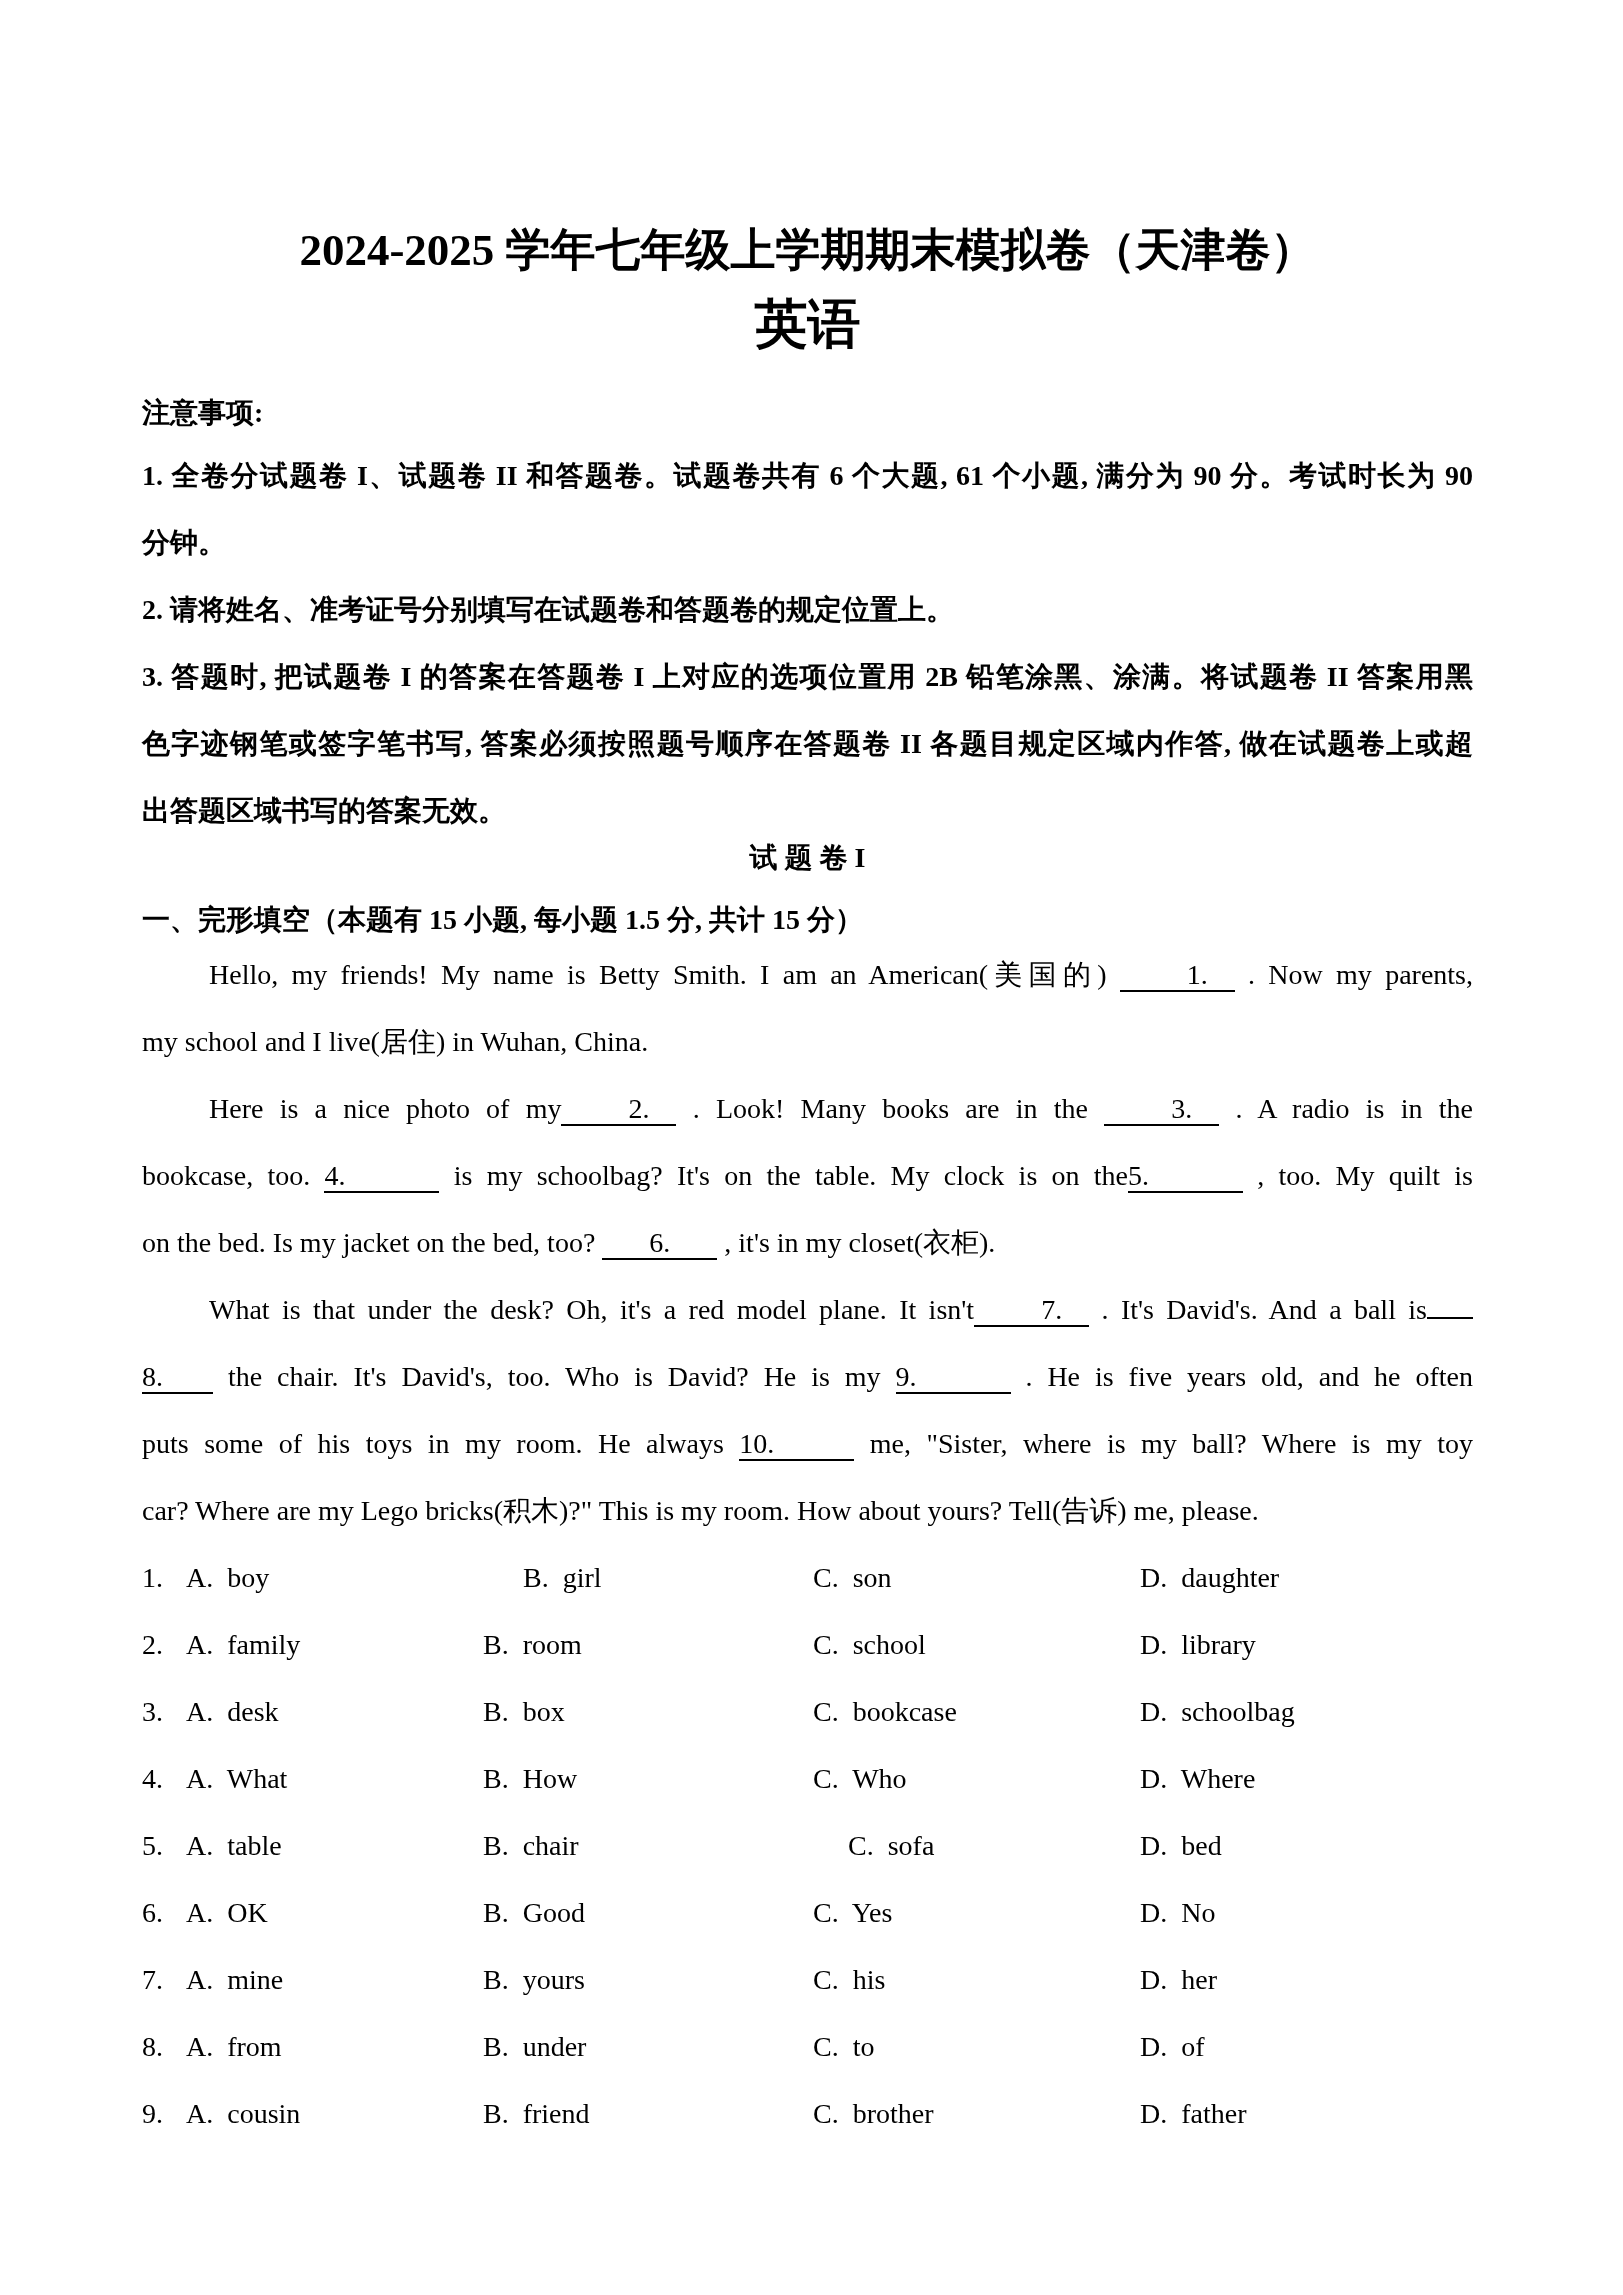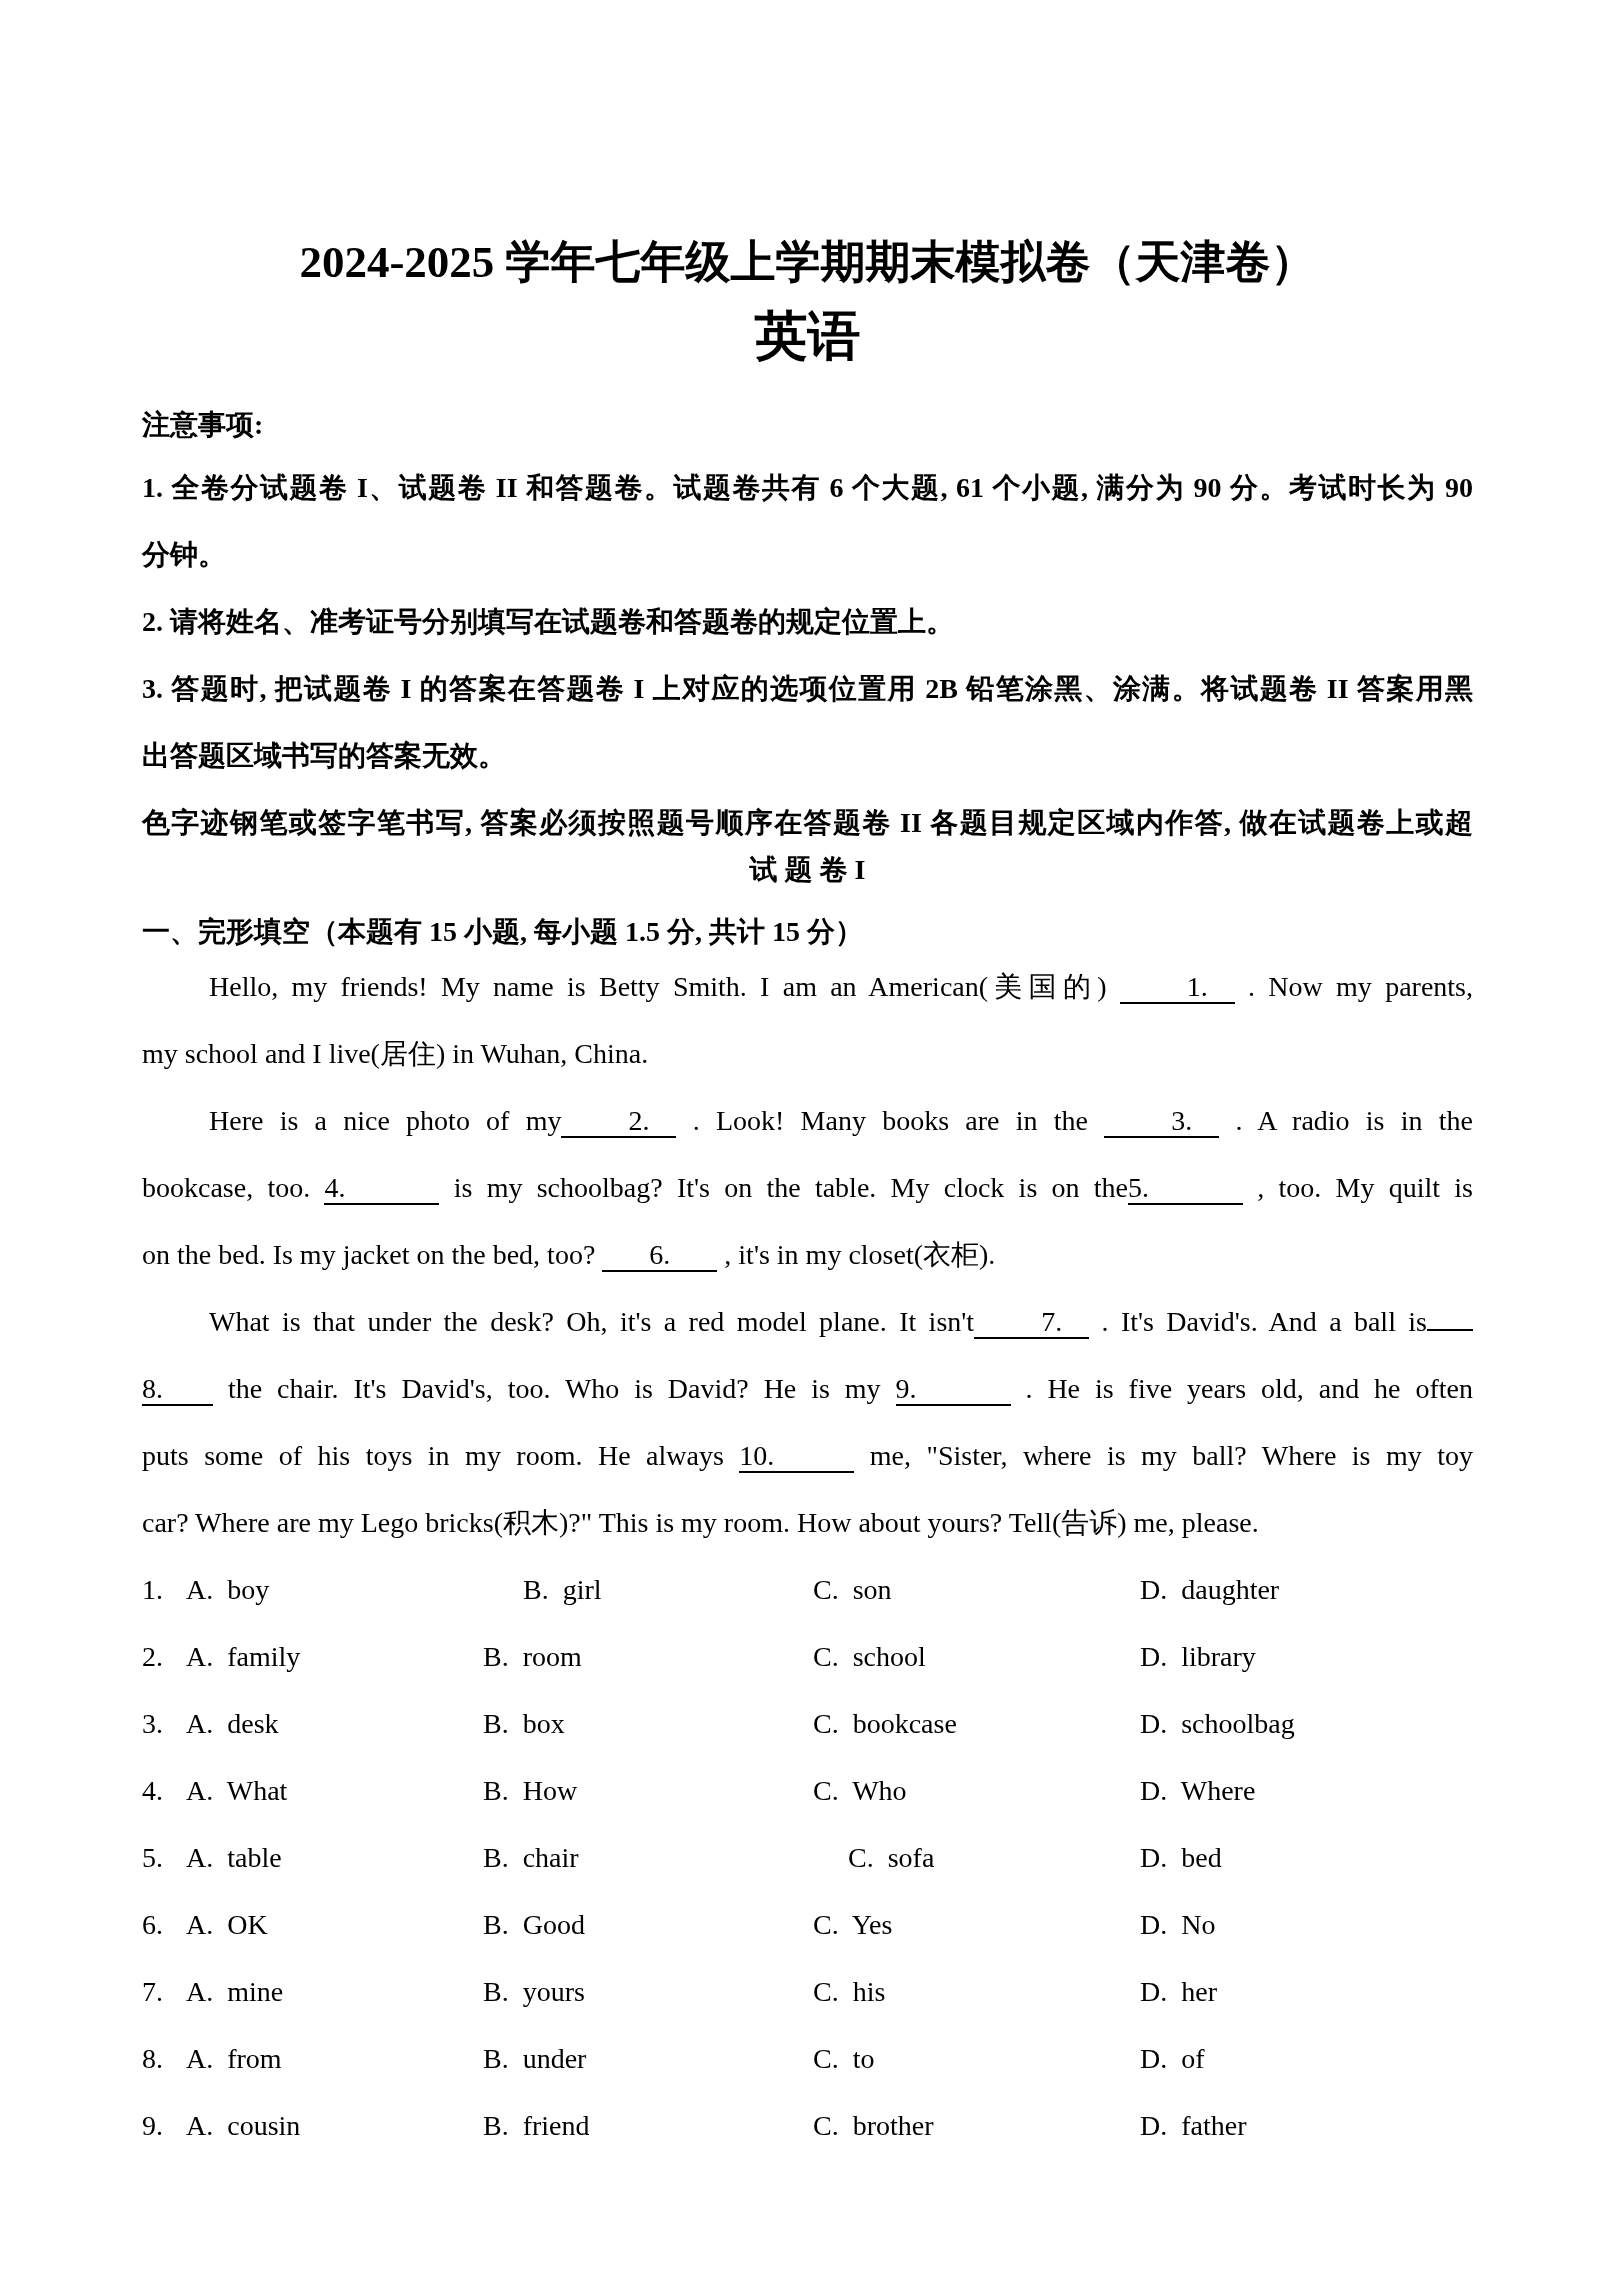--- a/index.html
+++ b/index.html
@@ -6,21 +6,21 @@
   .page{
     position:relative;
     width:1623px;height:2295px;
     box-sizing:border-box;
     padding:0 150px 0 142px;
     background:#ffffff;color:#000;
     font-family:"Liberation Serif","DejaVu Serif",serif;
     font-size:28px;line-height:1;
     overflow:hidden;
   }
-  .title1{padding-top:228px;font-size:45px;font-weight:bold;text-align:center;line-height:1;margin-top:12px;}
+  .title1{padding-top:228px;font-size:45px;font-weight:bold;text-align:center;line-height:1;}
   .title2{margin-top:24.5px;font-size:53px;font-weight:bold;text-align:center;line-height:1;}
   .notes-heading{margin-top:48px;font-weight:bold;line-height:1;}
   .notes{margin-top:15.3px;font-weight:bold;}
   .nline{height:67px;line-height:67px;white-space:normal;}
   .just{text-align:justify;text-align-last:justify;}
   .paper-heading{margin-top:0;text-align:center;font-weight:bold;line-height:28px;}
   .section-heading{margin-top:34px;font-weight:bold;line-height:1;}
   .passage{margin-top:7.6px;}
   .pline{height:67px;line-height:67px;}
   .ind{text-indent:67px;}
@@ -43,22 +43,22 @@
 <div class="page">
   <div class="title1">2024-2025 学年七年级上学期期末模拟卷（天津卷）</div>
   <div class="title2">英语</div>
 
   <div class="notes-heading">注意事项:</div>
   <div class="notes">
       <div class="nline just">1. 全卷分试题卷 I、试题卷 II 和答题卷。试题卷共有 6 个大题, 61 个小题, 满分为 90 分。考试时长为 90</div>
       <div class="nline">分钟。</div>
       <div class="nline">2. 请将姓名、准考证号分别填写在试题卷和答题卷的规定位置上。</div>
       <div class="nline just">3. 答题时, 把试题卷 I 的答案在答题卷 I 上对应的选项位置用 2B 铅笔涂黑、涂满。将试题卷 II 答案用黑</div>
+      <div class="nline just">色字迹钢笔或签字笔书写, 答案必须按照题号顺序在答题卷 II 各题目规定区域内作答, 做在试题卷上或超</div>
       <div class="nline">出答题区域书写的答案无效。</div>
-      <div class="nline just">色字迹钢笔或签字笔书写, 答案必须按照题号顺序在答题卷 II 各题目规定区域内作答, 做在试题卷上或超</div>
     </div>
 
   <div class="paper-heading">试 题 卷 I</div>
   <div class="section-heading">一、完形填空（本题有 15 小题, 每小题 1.5 分, 共计 15 分）</div>
 
   <div class="passage">
       <div class="pline ind just">Hello, my friends! My name is Betty Smith. I am an American(美国的) <span class="blank">1.</span> . Now my parents,</div>
       <div class="pline">my school and I live(居住) in Wuhan, China.</div>
       <div class="pline ind just">Here is a nice photo of my<span class="blank">2.</span> . Look! Many books are in the <span class="blank">3.</span> . A radio is in the</div>
       <div class="pline just">bookcase, too. <span class="blank">4.</span> is my schoolbag? It's on the table. My clock is on the<span class="blank">5.</span> , too. My quilt is</div>

